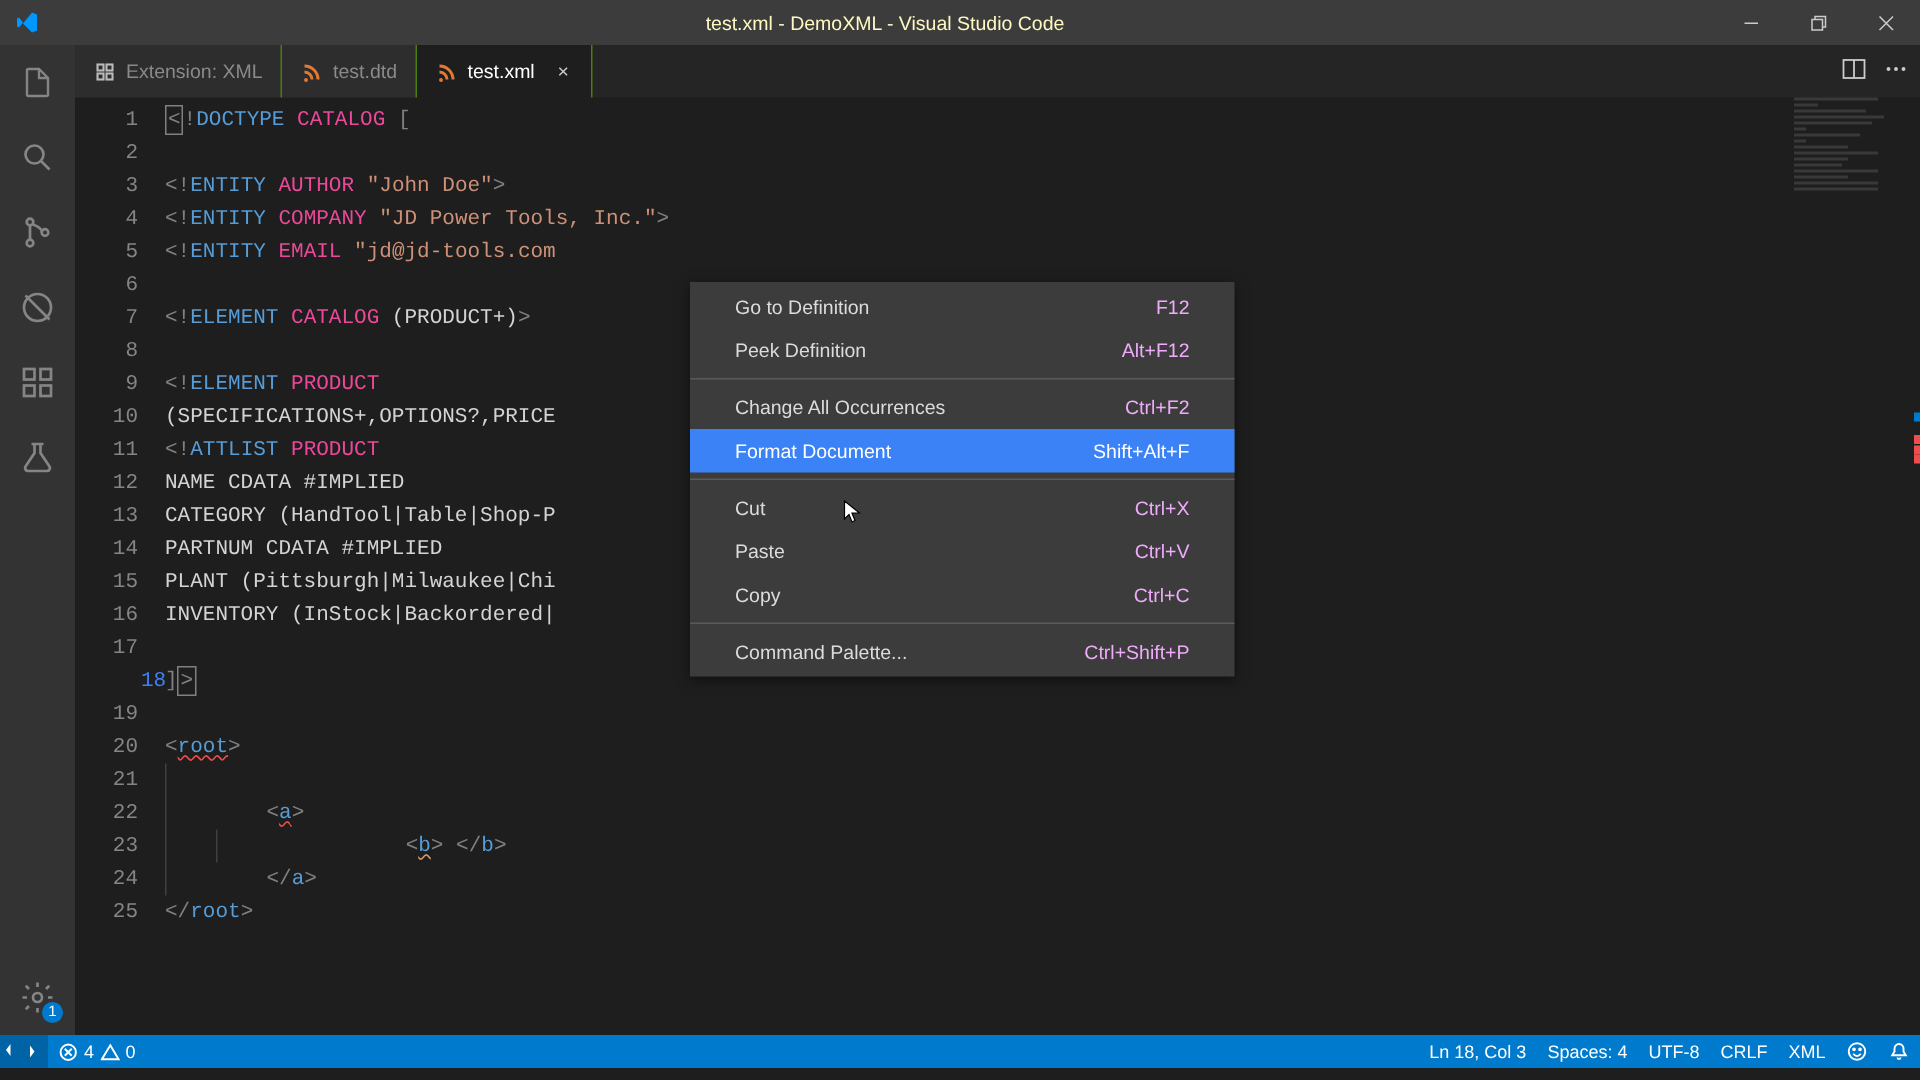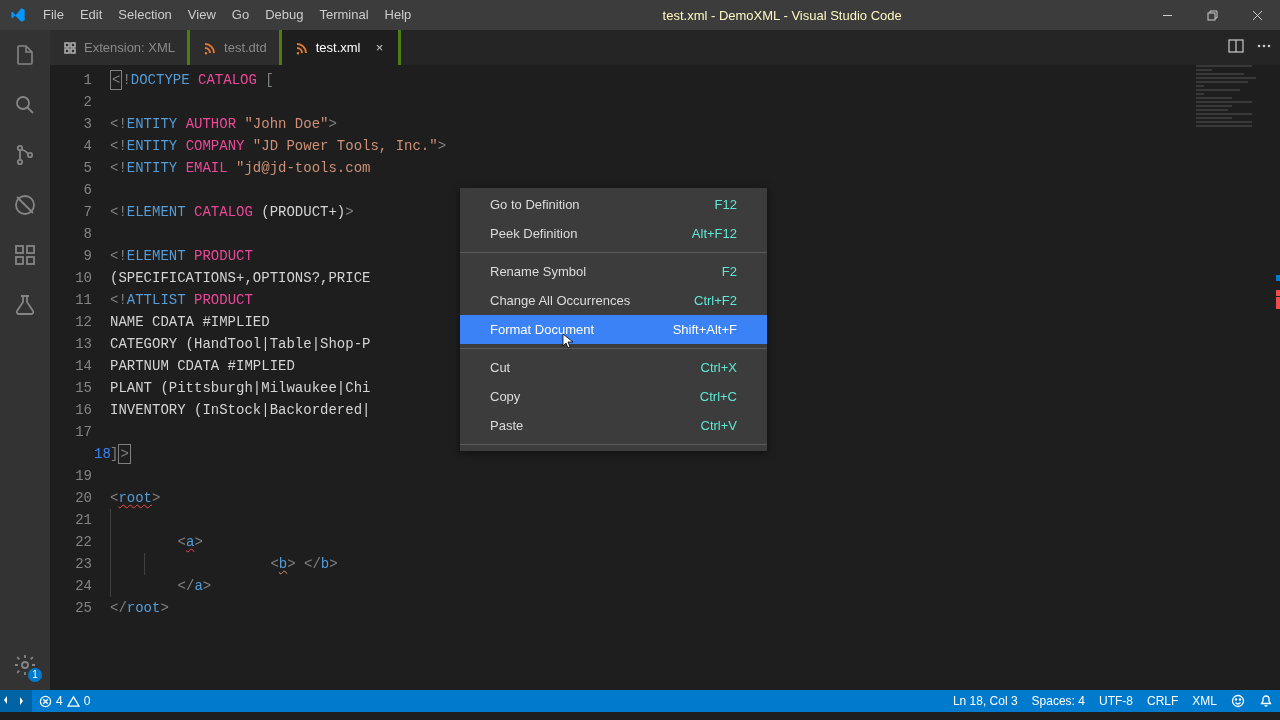--- a/index.html
+++ b/index.html
@@ -13,43 +13,43 @@
   .window-controls { display: flex; }
   .window-controls .ctrl { width: 45px; height: 30px; display: flex; align-items: center; justify-content: center; }
   .shell { display: flex; height: 660px; }
   .activitybar { width: 50px; background: #333333; display: flex; flex-direction: column; align-items: center; }
   .activitybar .act { width: 50px; height: 50px; display: flex; align-items: center; justify-content: center; color: #858585; position: relative; }
   .activitybar .act svg { width: 24px; height: 24px; }
   .activitybar .act.bottom { margin-top: auto; }
   .badge { position: absolute; bottom: 8px; right: 8px; background: #007acc; color: #fff; border-radius: 8px; font-size: 10px; min-width: 14px; height: 14px; line-height: 14px; text-align: center; padding: 0 3px; }
   .main { flex: 1; display: flex; flex-direction: column; background: #1e1e1e; position: relative; }
   .tabs { height: 35px; background: #252526; display: flex; align-items: stretch; }
-  .tab { display: flex; align-items: center; padding: 0 12px; gap: 6px; color: #8a8a8a; border-right: 3px solid #4d7c0f; background: #2d2d2d; }
+  .tab { display: flex; align-items: center; padding: 0 12px; gap: 6px; color: #8a8a8a; border-right: 1px solid #4d7c0f; background: #2d2d2d; }
   .tab.active { background: #1e1e1e; color: #ffffff; justify-content: space-between; }
   .tab .icon { width: 16px; height: 16px; display: flex; align-items: center; justify-content: center; }
   .tab .close { margin-left: 6px; color: #cccccc; width: 14px; text-align: center; }
   .tab-actions { margin-left: auto; display: flex; align-items: center; padding-right: 8px; gap: 12px; color: #cccccc; }
   .editor { flex: 1; position: relative; display: flex; font-family: Consolas, "Courier New", monospace; font-size: 14px; line-height: 22px; }
   .gutter { width: 60px; text-align: right; color: #858585; padding: 4px 18px 0 0; user-select: none; }
   .gutter .ln { height: 22px; }
   .gutter .ln.current { color: #3b82f6; margin-left: 44px; }
   .code { flex: 1; padding-top: 4px; color: #d4d4d4; white-space: pre; }
   .code .line { height: 22px; }
   .code .line .indent-guide { display: inline-block; border-left: 1px solid #404040; height: 22px; vertical-align: top; }
   .k-gray { color: #808080; }
   .k-blue { color: #569cd6; }
   .k-teal { color: #ec4899; }
   .k-str { color: #ce9178; }
   .box { border: 1px solid #808080; padding: 0 1px; display: inline-block; line-height: 18px; height: 20px; }
   .minimap { position: absolute; top: 35px; right: 4px; width: 80px; height: 70px; opacity: 0.45; }
   .minimap div { height: 2px; margin-bottom: 2px; background: #5a5a5a; }
-  .context-menu { position: absolute; left: 410px; top: 158px; width: 307px; background: #3c3c3c; box-shadow: 0 2px 8px rgba(0,0,0,0.5); z-index: 100; padding: 2px 0; }
+  .context-menu { position: absolute; left: 410px; top: 158px; width: 363px; background: #3c3c3c; box-shadow: 0 2px 8px rgba(0,0,0,0.5); z-index: 100; padding: 2px 0; }
   .context-menu .item { display: flex; align-items: center; height: 29px; padding: 0 30px; color: #dcdcdc; font-family: "Segoe UI", sans-serif; font-size: 13px; }
   .context-menu .item .lbl { flex: 1; }
-  .context-menu .item .sc { color: #5eead4; }
+  .context-menu .item .sc { color: #f0abfc; }
   .context-menu .item.selected { background: #3b82f6; color: #ffffff; justify-content: flex-end; }
   .context-menu .item.selected .sc { color: #ffffff; }
   .context-menu .sep { height: 1px; background: #5a5a5a; margin: 4px 0; }
   .cursor-ptr { position: absolute; left: 512px; top: 303px; z-index: 200; font-size: 12px; color: #000; }
   .statusbar { height: 22px; background: #007acc; color: #fff; display: flex; align-items: center; font-size: 12px; }
   .statusbar .sb { padding: 0 7px; display: flex; align-items: center; gap: 4px; height: 22px; }
   .statusbar .spacer { flex: 1; }
   .statusbar .sb.arrows { background: #0063a6; padding: 0 4px; }
   .squiggle-red { text-decoration: underline wavy #f14c4c; text-decoration-thickness: 1px; text-underline-offset: 2px; }
   .squiggle-orange { text-decoration: underline wavy #d19a66; text-decoration-thickness: 1px; text-underline-offset: 2px; }
@@ -58,30 +58,20 @@
 </style>
 </head>
 <body>
 
 <div class="titlebar">
   <div class="logo">
     <svg viewBox="0 0 24 24">
         <path fill="#0098ff" d="M17 2l5 2v16l-5 2-9-9 9-11zM4 7l4 5-4 5-2-1V8l2-1z"></path>
       </svg>
   </div>
-  <div class="menus" id="menus">
-      <div class="menu">File</div>
-      <div class="menu">Edit</div>
-      <div class="menu">Selection</div>
-      <div class="menu">View</div>
-      <div class="menu">Go</div>
-      <div class="menu">Debug</div>
-      <div class="menu">Terminal</div>
-      <div class="menu">Help</div>
-    </div>
   <div class="title-center">test.xml - DemoXML - Visual Studio Code</div>
   <div class="window-controls">
     <div class="ctrl">
         <svg width="11" height="11">
           <path stroke="#ccc" d="M1 5.5h9"></path>
         </svg>
       </div>
     <div class="ctrl">
         <svg width="11" height="11">
           <rect x="1" y="3" width="7" height="7" fill="none" stroke="#ccc"></rect>
@@ -250,45 +240,45 @@
         <div class="item">
           <span class="lbl">Go to Definition</span>
           <span class="sc">F12</span>
         </div>
         <div class="item">
           <span class="lbl">Peek Definition</span>
           <span class="sc">Alt+F12</span>
         </div>
         <div class="sep"></div>
         <div class="item">
-          <span class="lbl">Rename Symbol</span>
-          <span class="sc">F2</span>
-        </div>
-        <div class="item">
           <span class="lbl">Change All Occurrences</span>
           <span class="sc">Ctrl+F2</span>
         </div>
         <div class="item selected">
           <span class="lbl">Format Document</span>
           <span class="sc">Shift+Alt+F</span>
         </div>
         <div class="sep"></div>
         <div class="item">
           <span class="lbl">Cut</span>
           <span class="sc">Ctrl+X</span>
         </div>
         <div class="item">
+          <span class="lbl">Paste</span>
+          <span class="sc">Ctrl+V</span>
+        </div>
+        <div class="item">
           <span class="lbl">Copy</span>
           <span class="sc">Ctrl+C</span>
         </div>
-        <div class="item">
-          <span class="lbl">Paste</span>
-          <span class="sc">Ctrl+V</span>
-        </div>
         <div class="sep"></div>
+        <div class="item">
+          <span class="lbl">Command Palette...</span>
+          <span class="sc">Ctrl+Shift+P</span>
+        </div>
       </div>
     <div class="cursor-ptr">
       <svg width="12" height="16" viewBox="0 0 12 16">
           <path fill="#fff" stroke="#000" stroke-width="0.8" d="M1 1l0 12 3-3 2 5 2-1-2-5 5 0z"></path>
         </svg>
     </div>
   </div>
 </div>
 
 <div class="statusbar">

